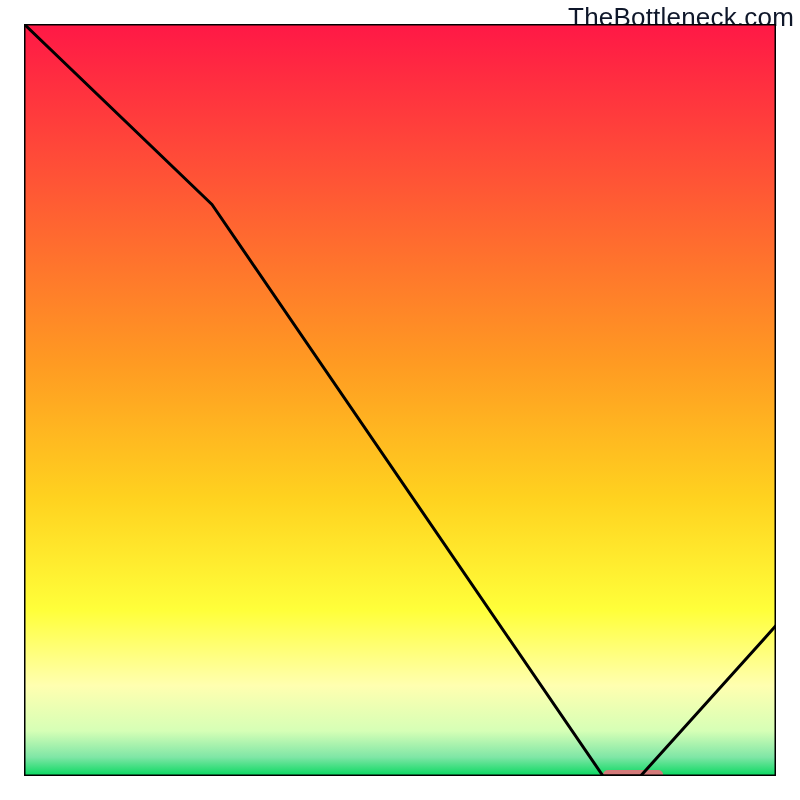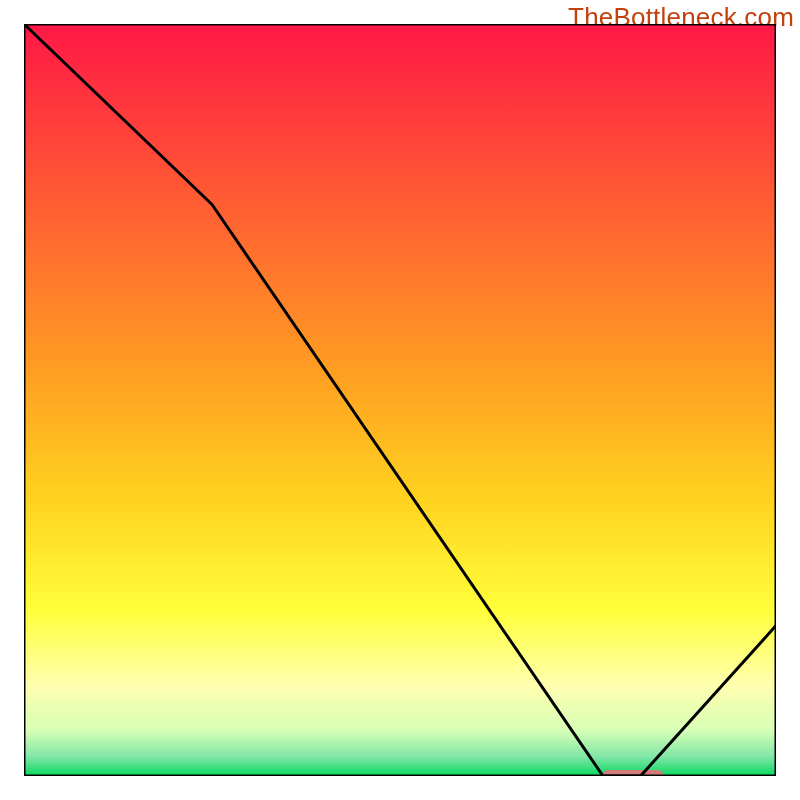--- a/index.html
+++ b/index.html
@@ -7,21 +7,21 @@
     width: 800px;
     height: 800px;
     background: #ffffff;
     position: relative;
     font-family: Arial, Helvetica, sans-serif;
   }
   .watermark {
     position: absolute;
     top: 2px;
     right: 6px;
-    color: #c2410c;
+    color: #0f172a;
     font-size: 26px;
     font-weight: 500;
     letter-spacing: 0.2px;
   }
   .plot-wrap {
     position: absolute;
     left: 24px;
     top: 24px;
     width: 752px;
     height: 752px;

